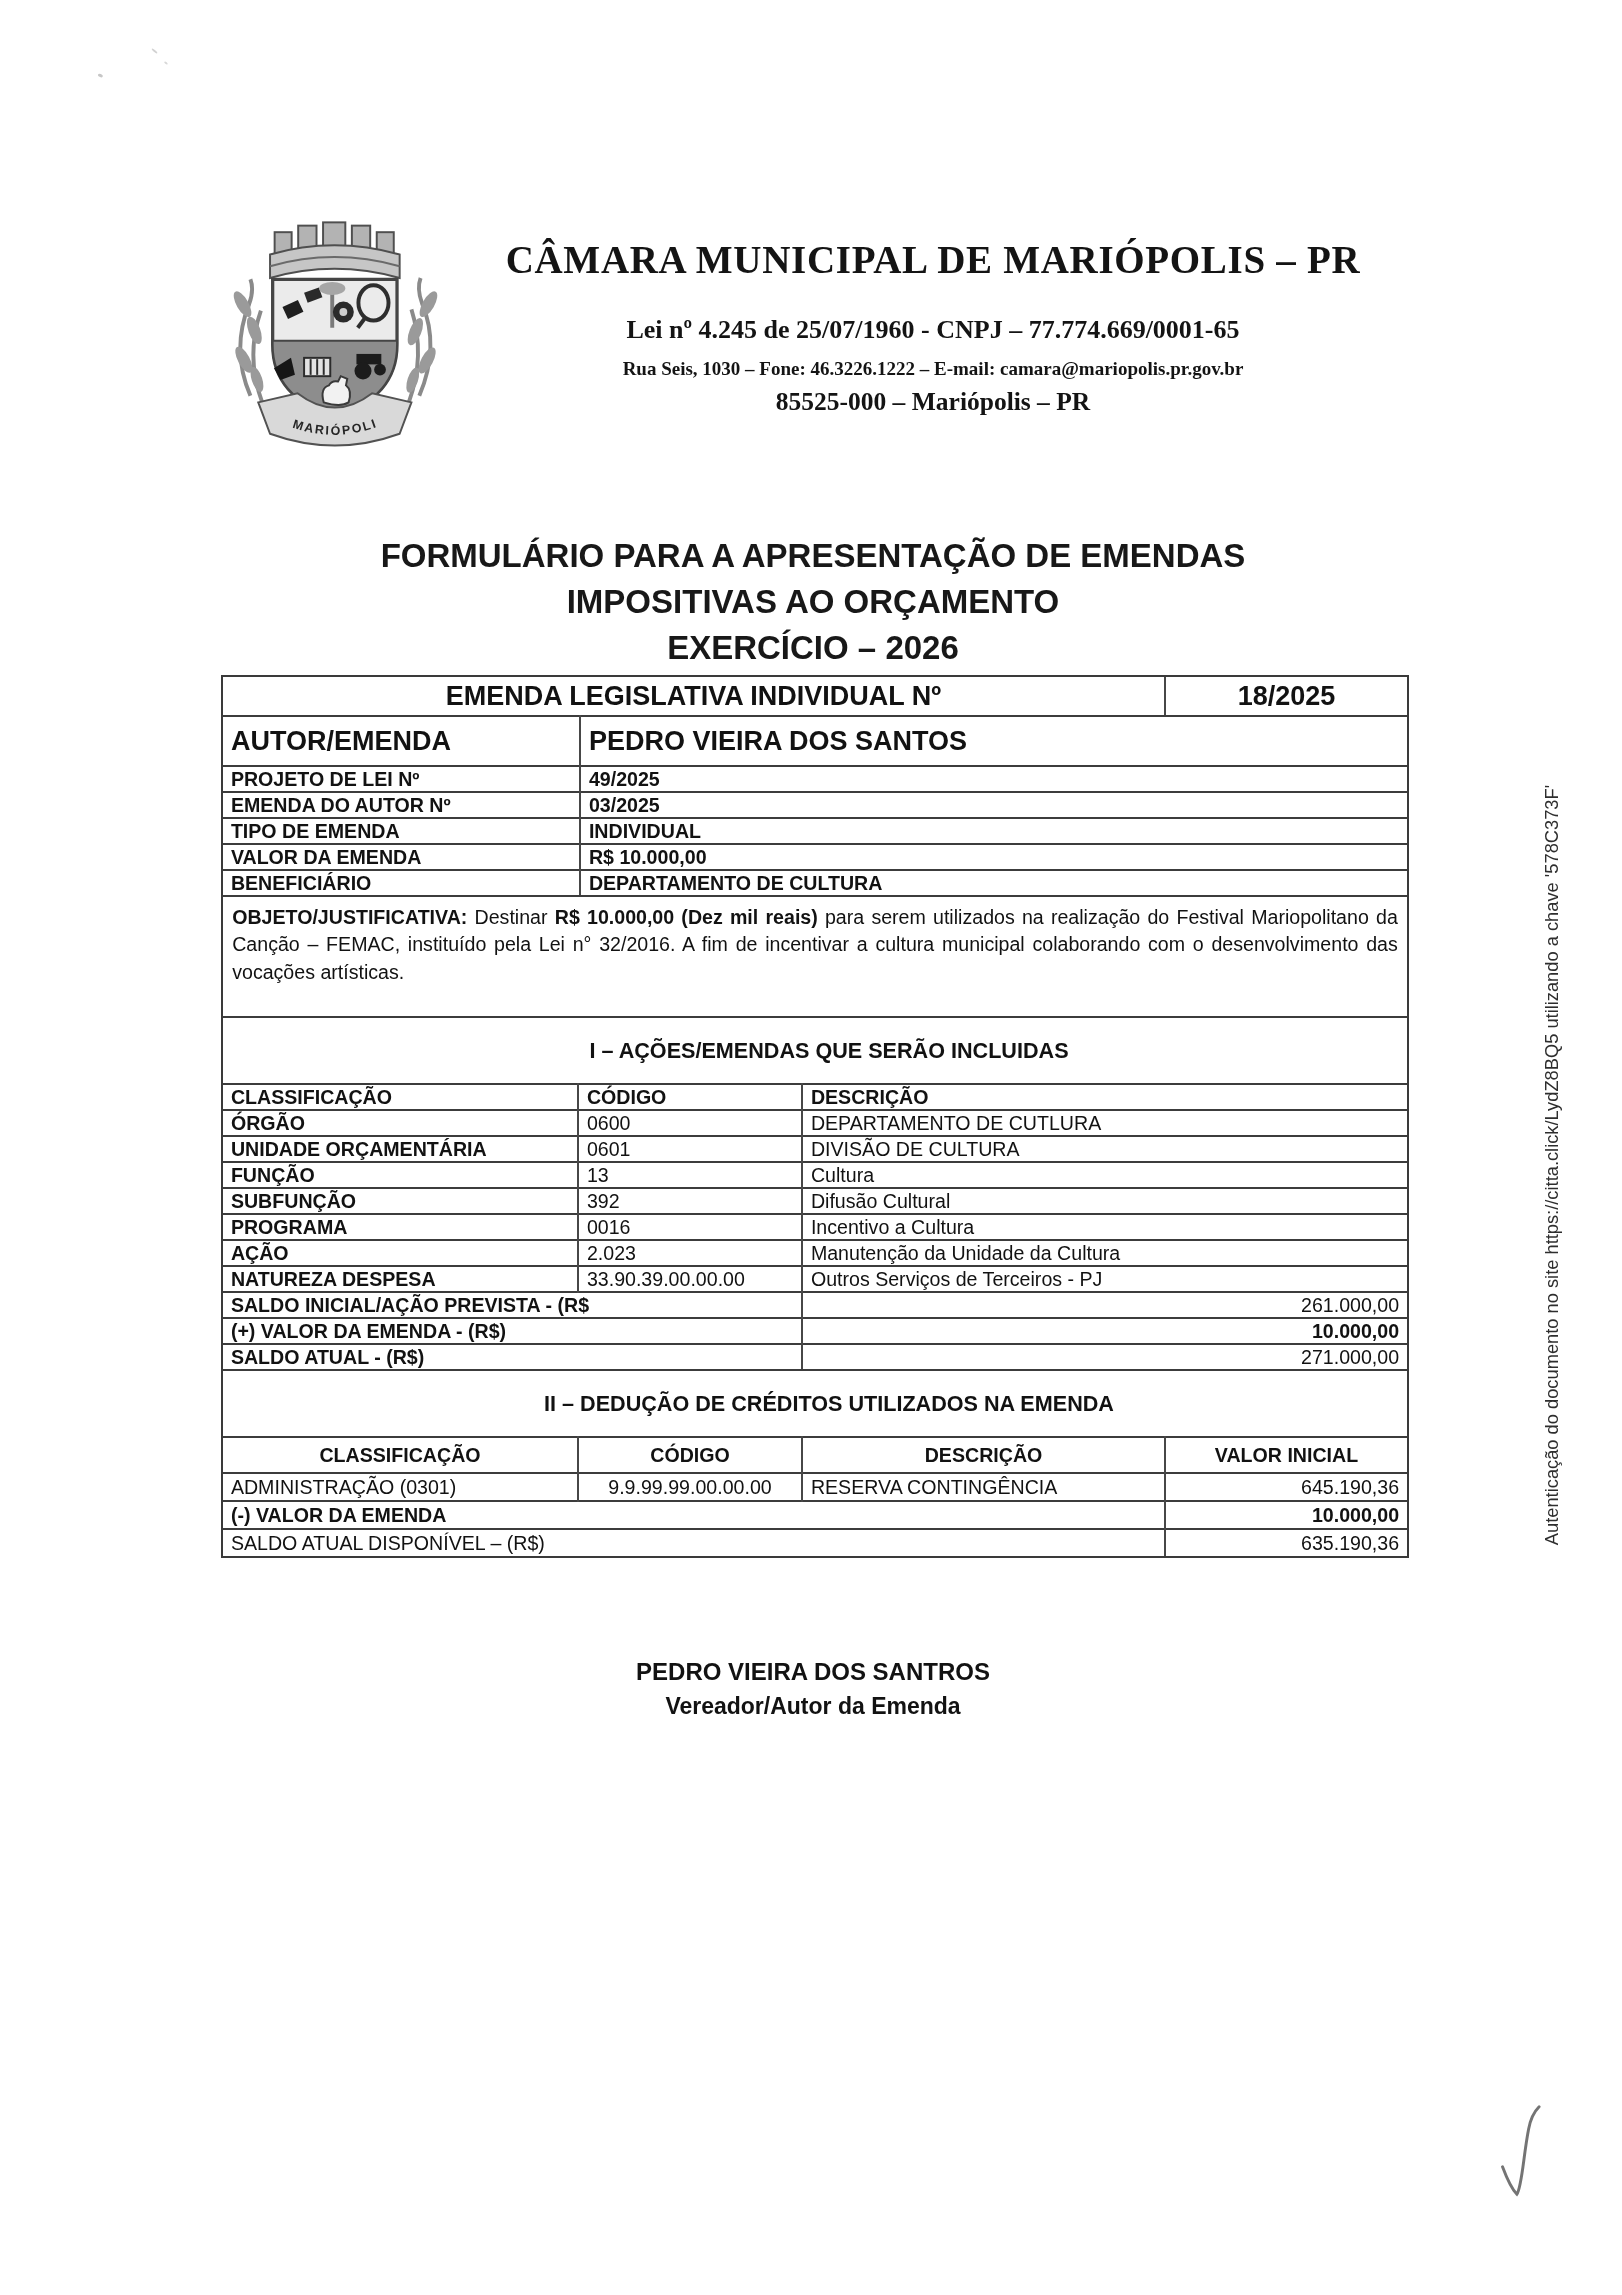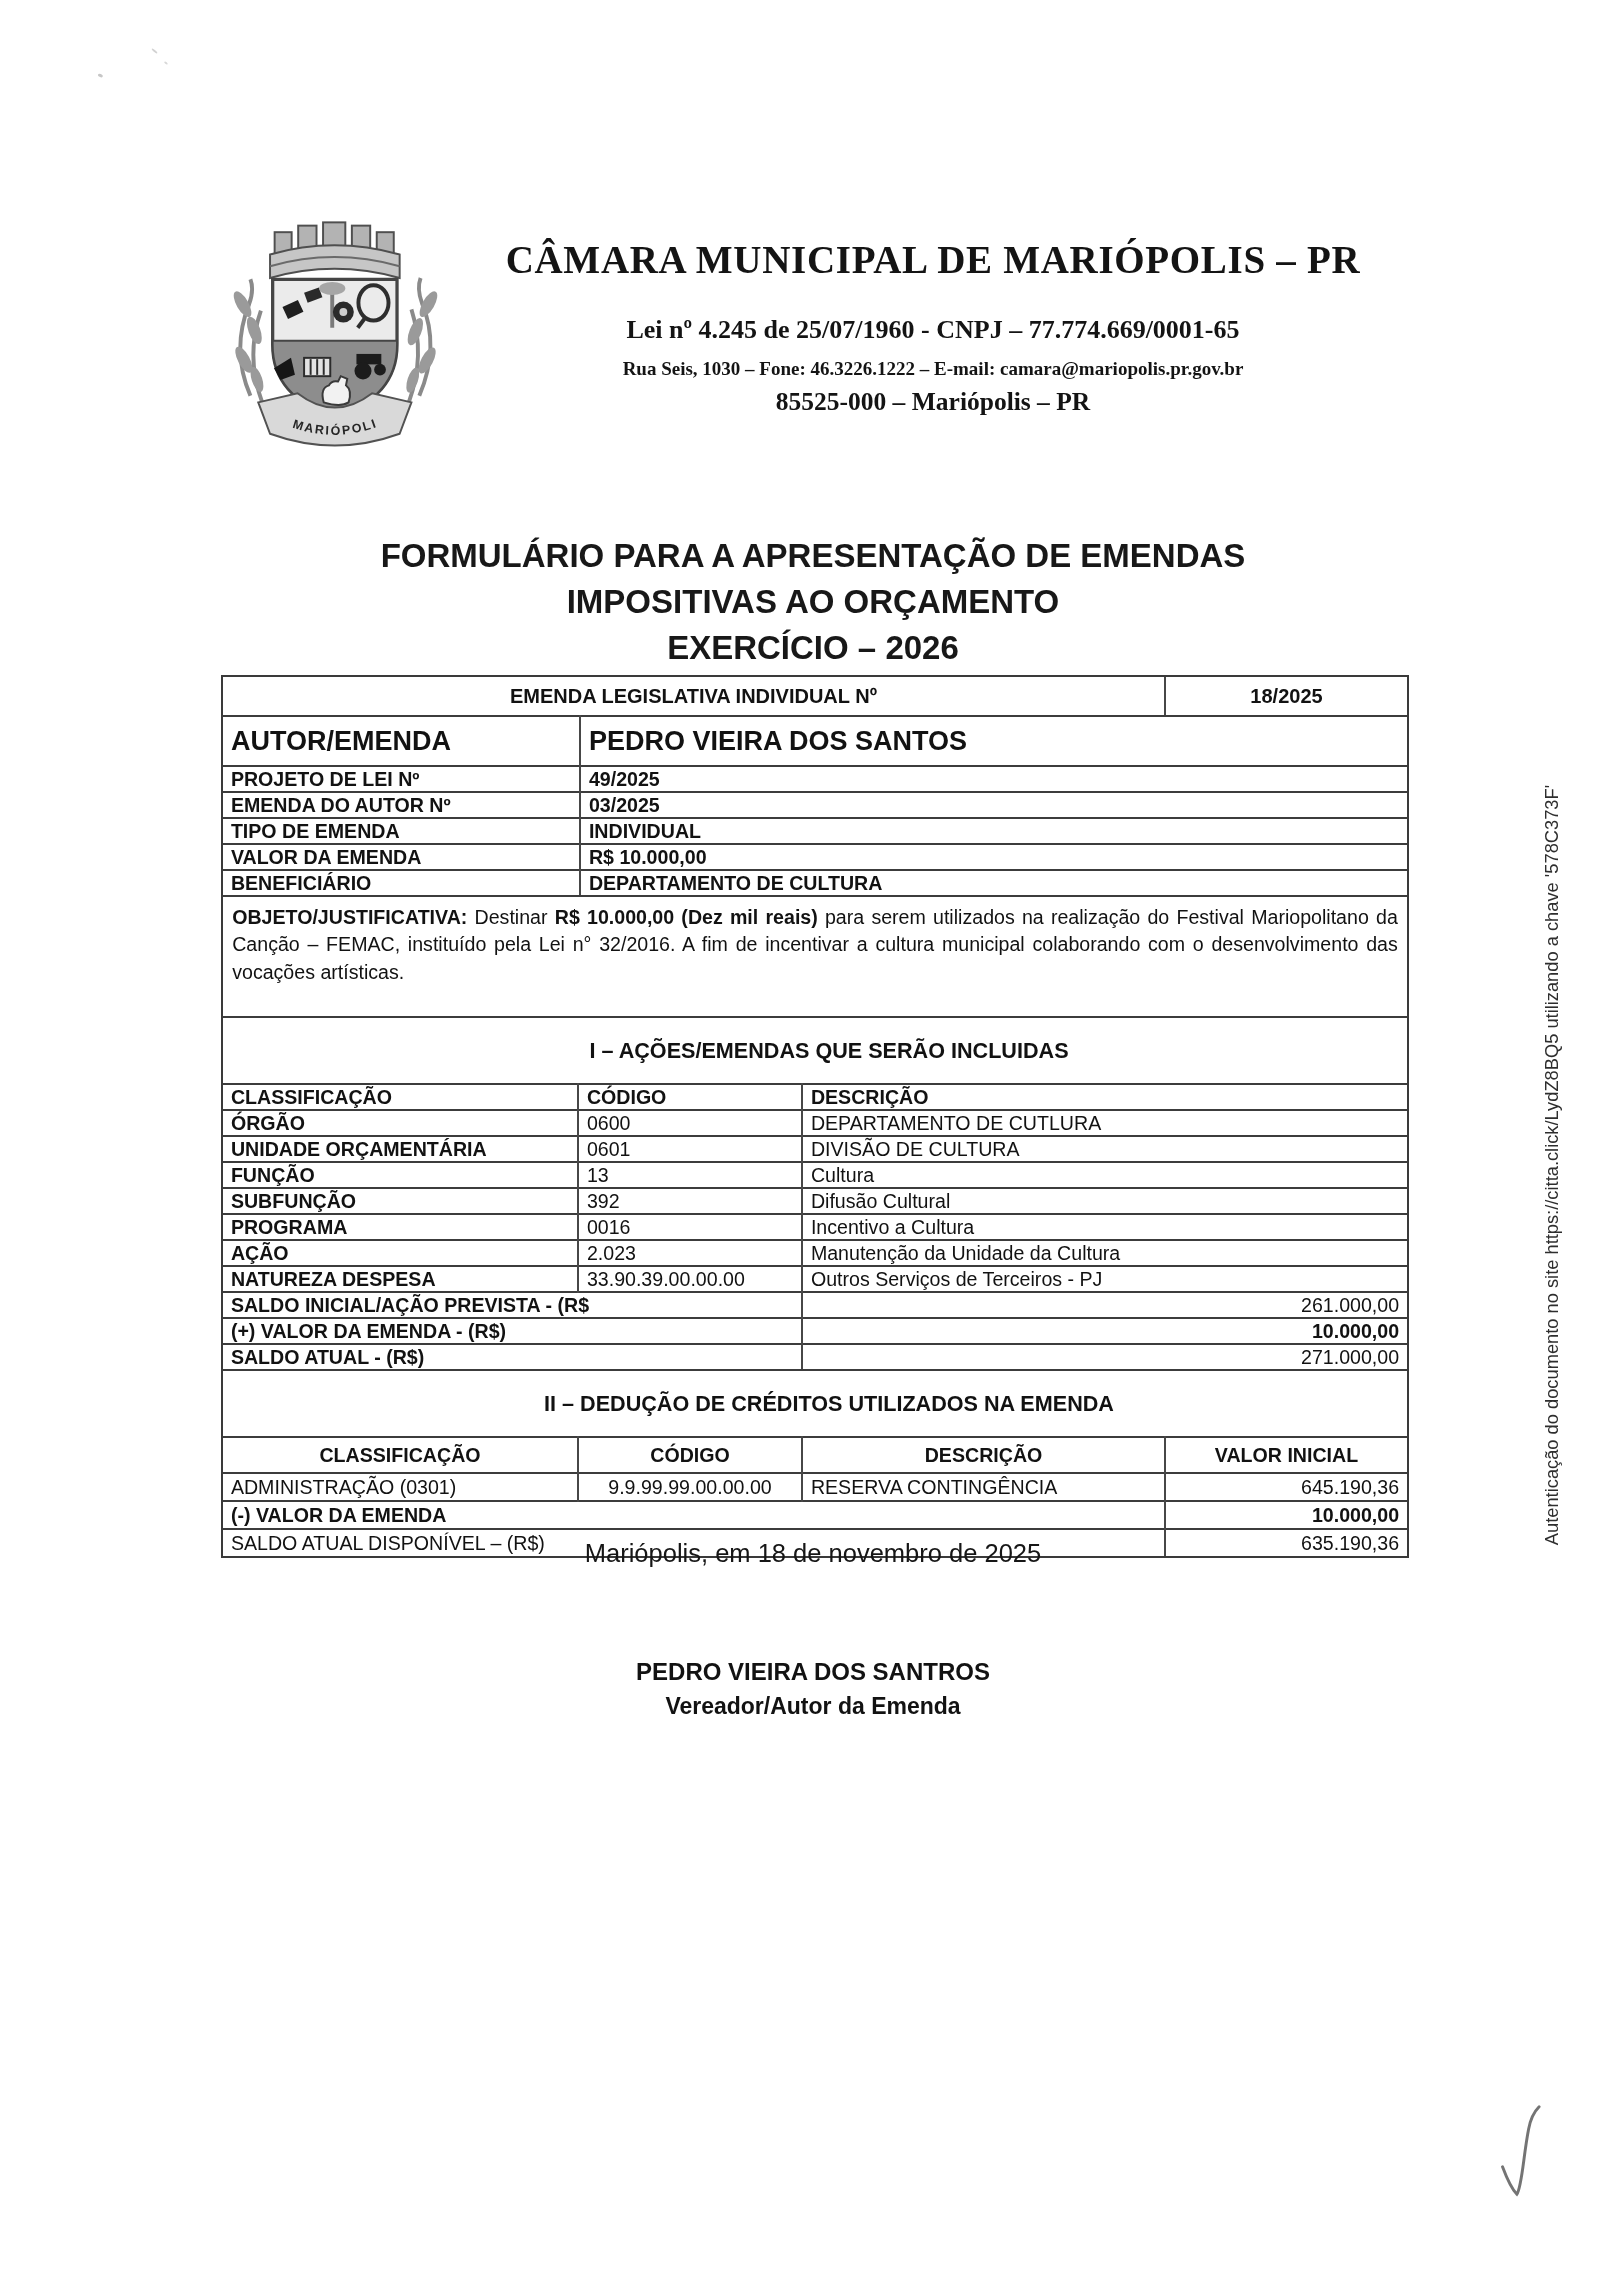--- a/index.html
+++ b/index.html
@@ -27,21 +27,21 @@
 
   
   .form-wrap{position:absolute;left:221px;top:675px;width:1184px;
              border:2.6px solid #3a3a3a;}
   table.t{border-collapse:collapse;table-layout:fixed;width:100%;}
   table.t td{padding:0 7.9px;vertical-align:middle;overflow:hidden;white-space:nowrap;}
   .bl{border-left:2px solid #474747;}
   table.bt{border-top:2.6px solid #3c3c3c;}
   tr.bt td{border-top:2px solid #3c3c3c;}
 
-  .t1h td{height:38px;font-size:20px;font-weight:bold;}
+  .t1h td{height:38px;font-size:27px;font-weight:bold;}
   .r-author td{height:48px;font-size:27px;font-weight:bold;}
   .r-small td{height:24px;font-size:19.6px;font-weight:bold;}
   .center{text-align:center;}
 
   .justif{border-top:2px solid #3c3c3c;padding:6.5px 9.2px 30px 9.2px;
           font-size:19.6px;line-height:27.5px;text-align:justify;white-space:normal;}
   .justif b{font-weight:bold;}
 
   .sec-head{border-top:2.6px solid #3c3c3c;height:65px;display:flex;align-items:center;
             justify-content:center;font-size:21.6px;font-weight:bold;padding-left:28px;}
@@ -296,21 +296,20 @@
         <td class="bl num bold">10.000,00</td>
       </tr>
       <tr class="bt">
         <td colspan="3">SALDO ATUAL DISPONÍVEL – (R$)</td>
         <td class="bl num">635.190,36</td>
       </tr>
     </tbody>
       </table>
   </div>
 
-  <div class="date-line">Mariópolis, em 18 de novembro de 2025</div>
   <div class="sig">
     <div class="nm">PEDRO VIEIRA DOS SANTROS</div>
     <div class="role">Vereador/Autor da Emenda</div>
   </div>
 
   <div class="auth-strip">Autenticação do documento no site https://citta.click/LydZ8BQ5 utilizando a chave '578C373F'</div>
 
   <svg class="penmark" width="98" height="118" viewBox="0 0 150 180">
     <path d="M62,102 C68,118 76,136 84,144 C92,132 94,84 102,44 C105,28 110,18 118,10" fill="none" stroke="#5c5c5c" stroke-width="4.5" stroke-linecap="round" opacity="0.85"></path>
   </svg>

